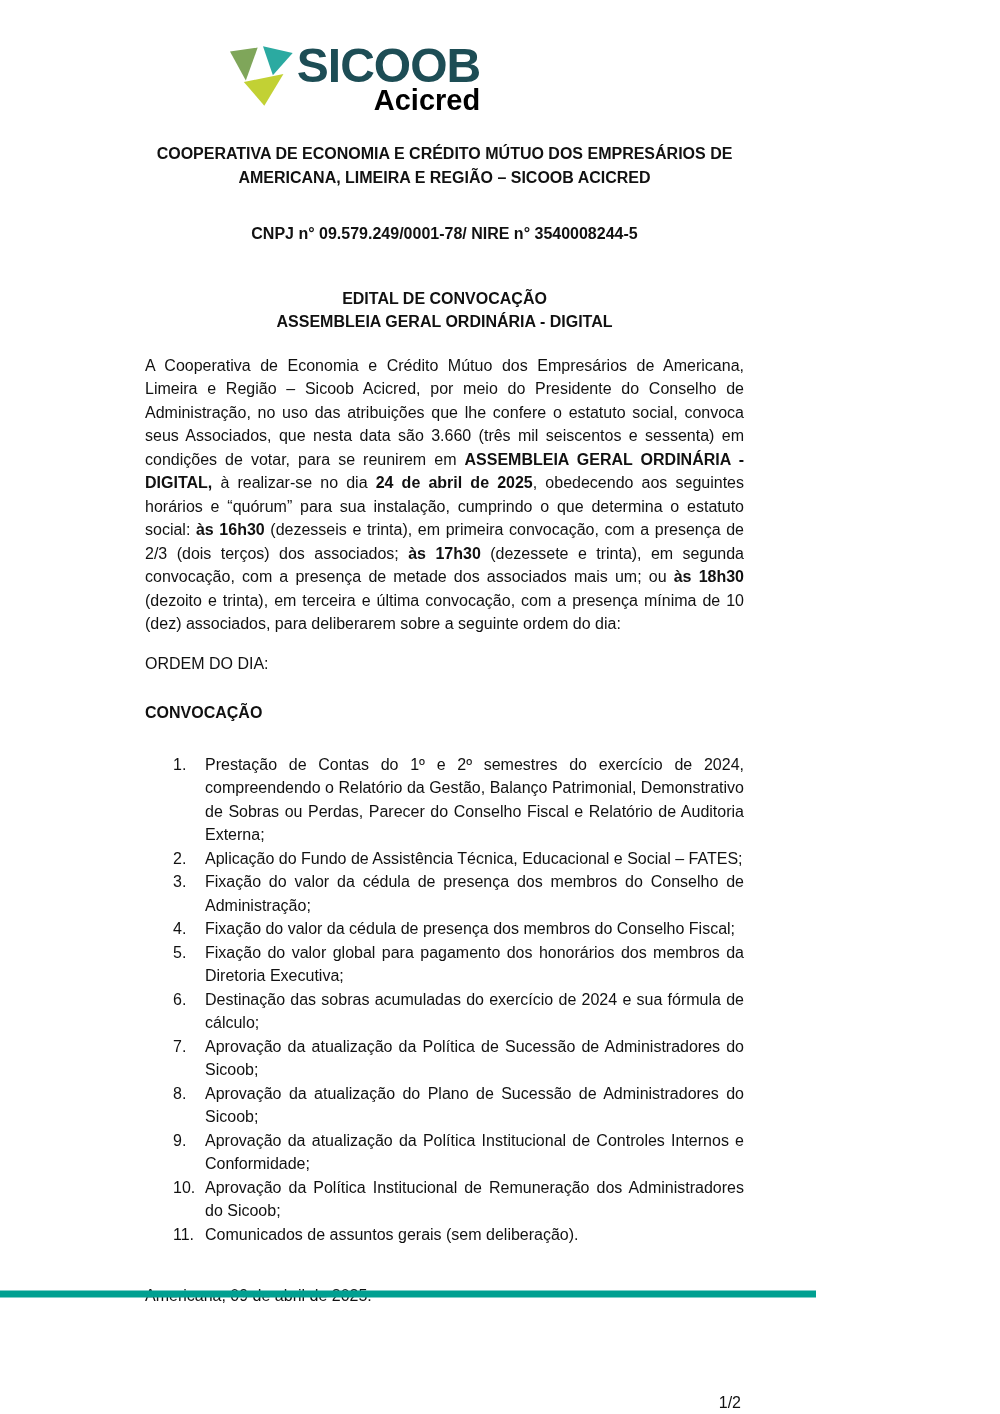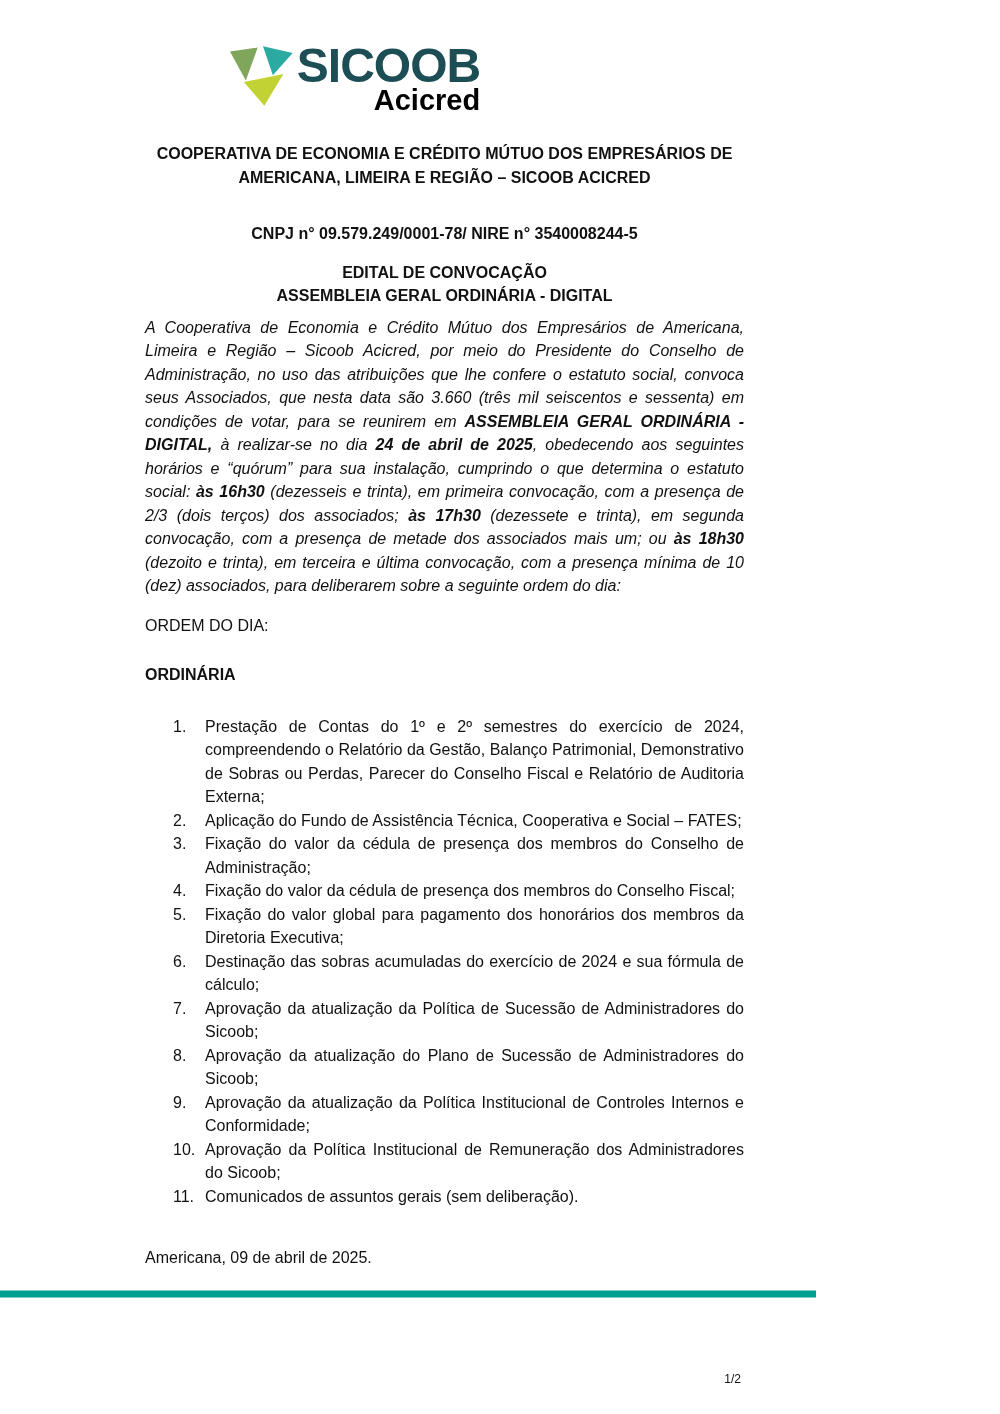--- a/index.html
+++ b/index.html
@@ -48,28 +48,27 @@
     margin-top: 28px;
     font-weight: bold;
     text-align: center;
   }
   .registration {
     margin-top: 33px;
     font-weight: bold;
     text-align: center;
   }
   .doc-title {
-    margin-top: 15px;
+    margin-top: 41px;
     font-weight: bold;
     text-align: center;
   }
   .body-par {
-    margin-top: 8px;
+    margin-top: 20px;
     text-align: justify;
-    font-style: italic;
   }
   .heading-ordem { margin-top: 16px; font-weight: normal; }
   .heading-ordinaria { margin-top: 26px; font-weight: bold; }
   ol.agenda {
     margin: 28px 0 0 0;
     padding-left: 60px;
     list-style: none;
     counter-reset: n;
   }
   ol.agenda li {
@@ -88,22 +87,22 @@
     position: absolute;
     left: 0;
     bottom: 58px;
     width: 1000px;
     height: 160px;
     pointer-events: none;
   }
   .page-number {
     position: absolute;
     right: 75px;
-    bottom: 28px;
-    font-size: 12px;
+    bottom: 4px;
+    font-size: 16px;
     line-height: 14px;
   }
 </style>
 </head>
 <body>
 
 <div class="page">
 
   <div class="logo-row">
     <div class="logo">
@@ -130,25 +129,25 @@
 
     <div class="doc-title">
       <div>EDITAL DE CONVOCAÇÃO</div>
       <div>ASSEMBLEIA GERAL ORDINÁRIA - DIGITAL</div>
     </div>
 
     <p class="body-par"><span>A Cooperativa de Economia e Crédito Mútuo dos Empresários de Americana, Limeira e Região – Sicoob Acicred, por meio do Presidente do Conselho de Administração, no uso das atribuições que lhe confere o estatuto social, convoca seus Associados, que nesta data são 3.660 (três mil seiscentos e sessenta) em condições de votar, para se reunirem em </span><b>ASSEMBLEIA GERAL ORDINÁRIA - DIGITAL,</b><span> à realizar-se no dia </span><b>24 de abril de 2025</b><span>, obedecendo aos seguintes horários e “quórum” para sua instalação, cumprindo o que determina o estatuto social: </span><b>às 16h30</b><span> (dezesseis e trinta), em primeira convocação, com a presença de 2/3 (dois terços) dos associados; </span><b>às 17h30</b><span> (dezessete e trinta), em segunda convocação, com a presença de metade dos associados mais um; ou </span><b>às 18h30</b><span> (dezoito e trinta), em terceira e última convocação, com a presença mínima de 10 (dez) associados, para deliberarem sobre a seguinte ordem do dia:</span></p>
 
     <div class="heading-ordem">ORDEM DO DIA:</div>
 
-    <div class="heading-ordinaria">ORDINÁRIA</div>
+    <div class="heading-ordinaria">CONVOCAÇÃO</div>
 
     <ol class="agenda">
         <li>Prestação de Contas do 1º e 2º semestres do exercício de 2024, compreendendo o Relatório da Gestão, Balanço Patrimonial, Demonstrativo de Sobras ou Perdas, Parecer do Conselho Fiscal e Relatório de Auditoria Externa;</li>
-        <li>Aplicação do Fundo de Assistência Técnica, Cooperativa e Social – FATES;</li>
+        <li>Aplicação do Fundo de Assistência Técnica, Educacional e Social – FATES;</li>
         <li>Fixação do valor da cédula de presença dos membros do Conselho de Administração;</li>
         <li>Fixação do valor da cédula de presença dos membros do Conselho Fiscal;</li>
         <li>Fixação do valor global para pagamento dos honorários dos membros da Diretoria Executiva;</li>
         <li>Destinação das sobras acumuladas do exercício de 2024 e sua fórmula de cálculo;</li>
         <li>Aprovação da atualização da Política de Sucessão de Administradores do Sicoob;</li>
         <li>Aprovação da atualização do Plano de Sucessão de Administradores do Sicoob;</li>
         <li>Aprovação da atualização da Política Institucional de Controles Internos e Conformidade;</li>
         <li>Aprovação da Política Institucional de Remuneração dos Administradores do Sicoob;</li>
         <li>Comunicados de assuntos gerais (sem deliberação).</li>
       </ol>

